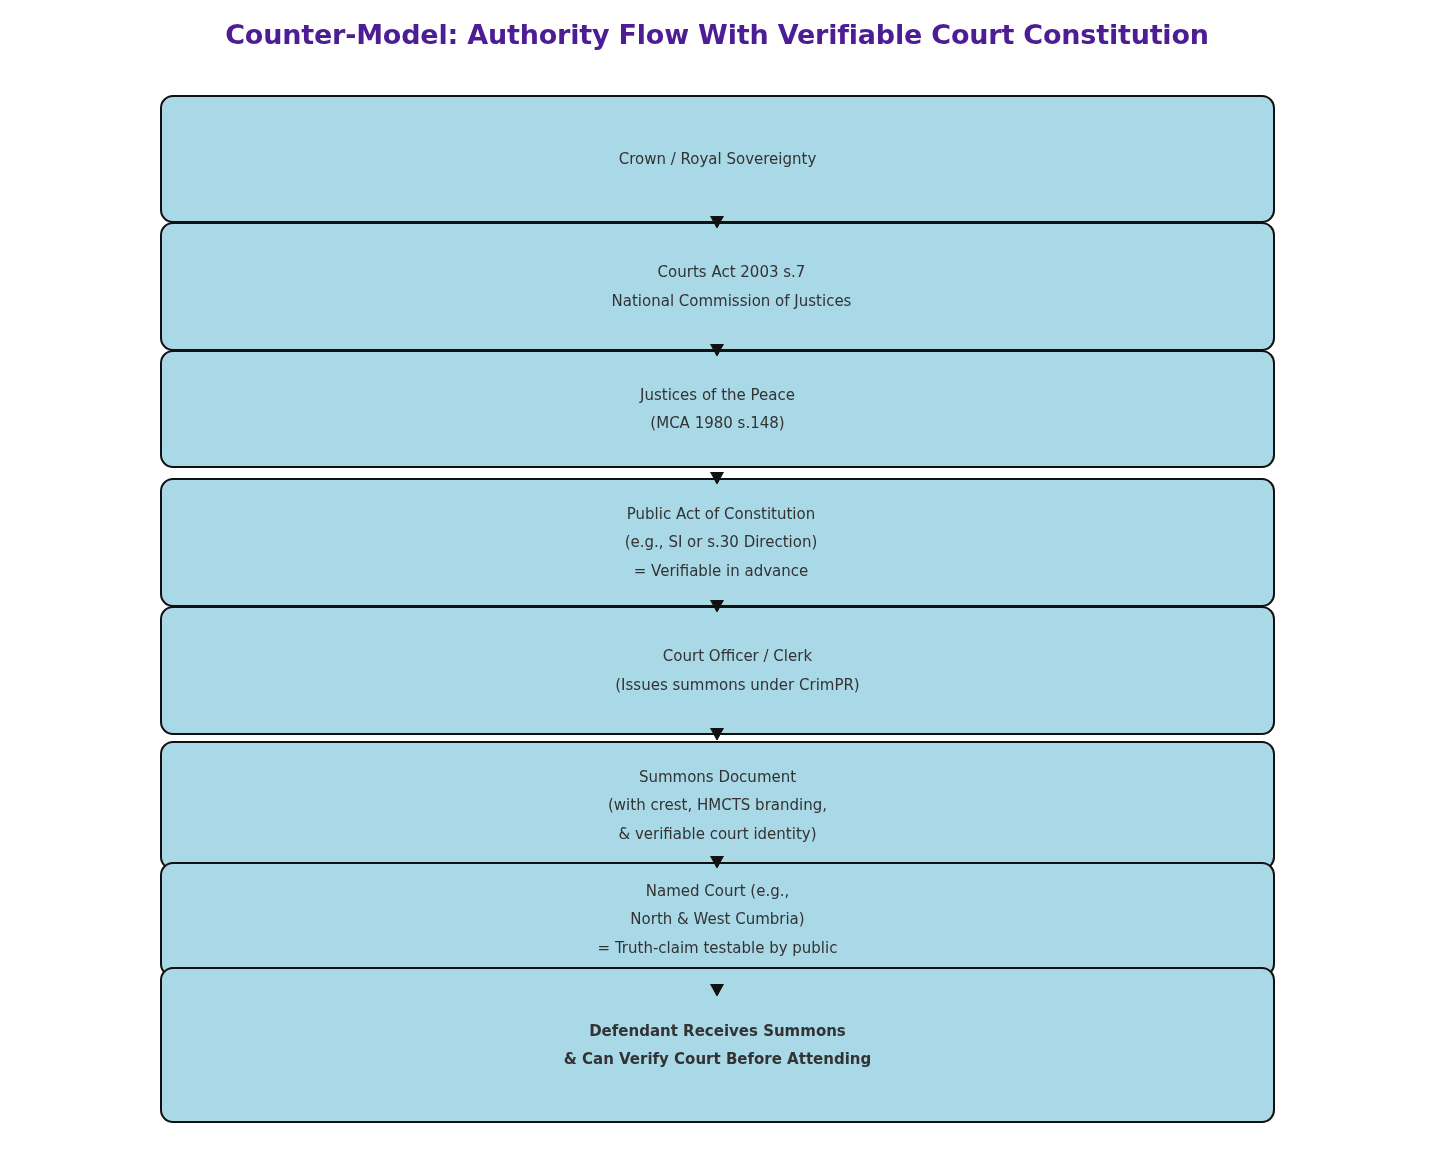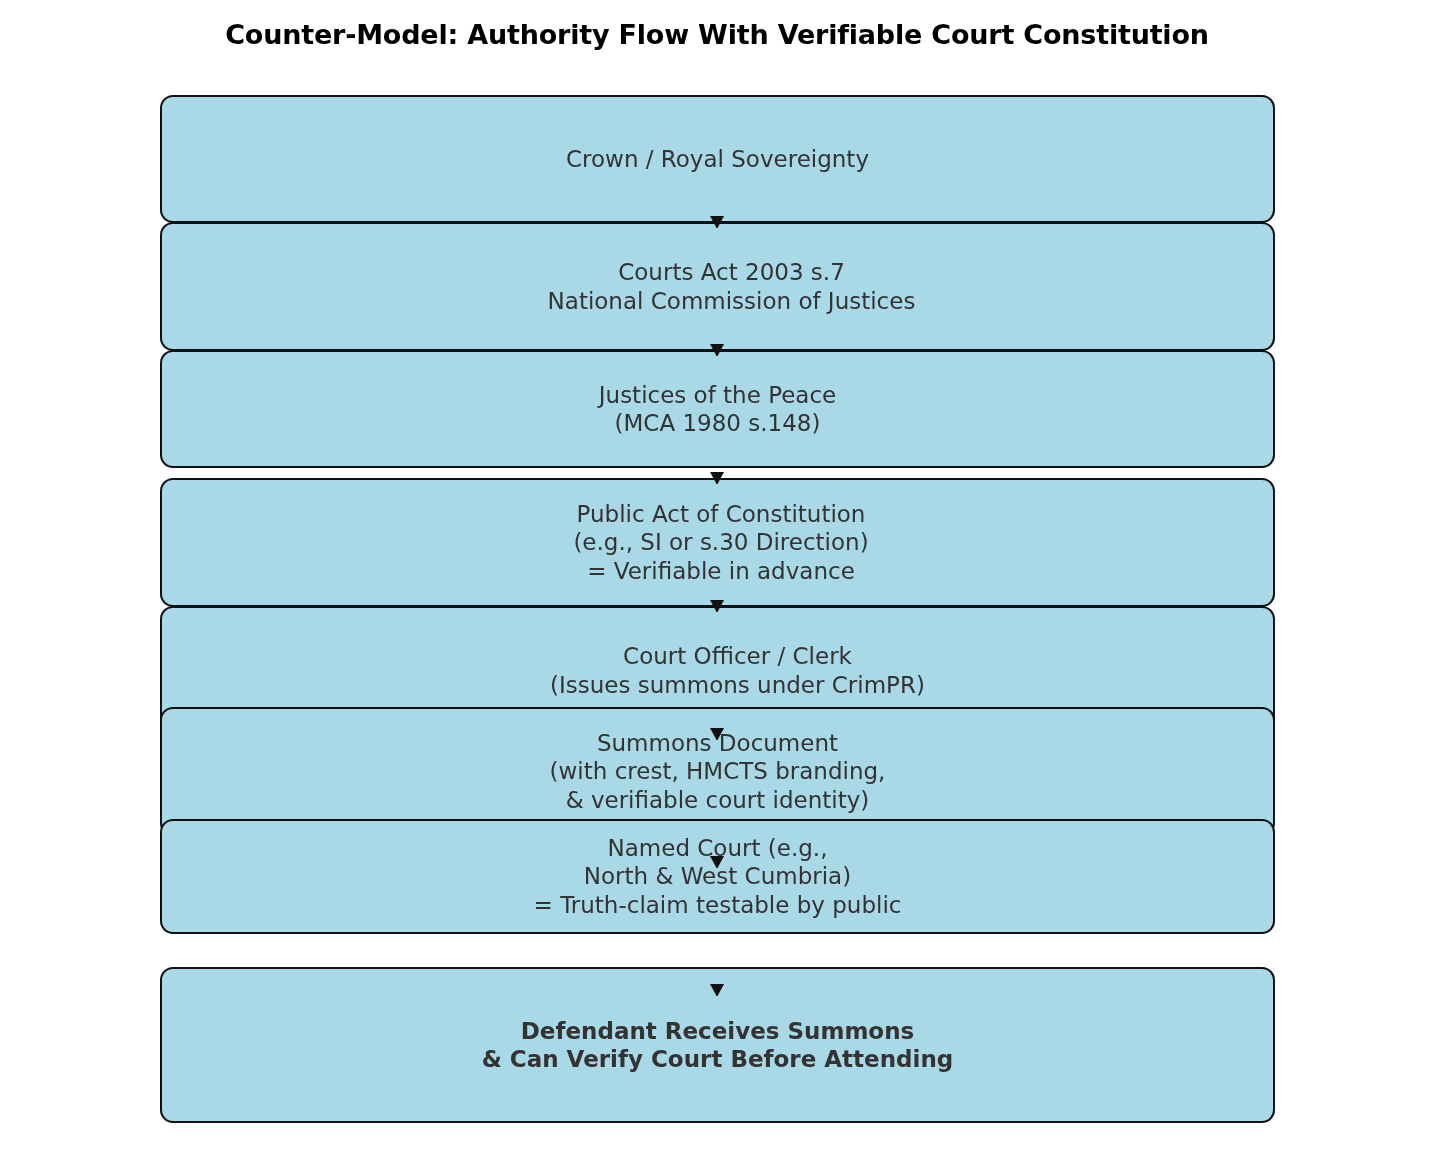--- a/index.html
+++ b/index.html
@@ -20,21 +20,21 @@
     background: #ffffff;
   }
   .chart-title {
     position: absolute;
     left: 100px;
     top: 16px;
     width: 1234px;
     text-align: center;
     font-size: 27px;
     font-weight: bold;
-    color: #000000;
+    color: #4c1d95;
     letter-spacing: -0.2px;
     line-height: 38px;
     white-space: nowrap;
   }
   .flow {
     position: absolute;
     left: 160px;
     top: 95px;
     width: 1115px;
   }
@@ -44,21 +44,21 @@
     width: 1115px;
     box-sizing: border-box;
     background: #a9d8e6;
     border: 2.4px solid #111111;
     border-radius: 13px;
     display: flex;
     align-items: center;
     justify-content: center;
   }
   .node-label {
-    font-size: 23px;
+    font-size: 15px;
     line-height: 28.5px;
     color: #333333;
     text-align: center;
     white-space: pre-line;
     padding: 0 20px;
   }
   .arrow {
     position: absolute;
     width: 18px;
     height: 14px;
@@ -125,33 +125,33 @@
       <div class="node-label">Court Officer / Clerk
 (Issues summons under CrimPR)</div>
     </div>
 
     <div class="arrow" style="top:632px;">
       <svg width="18" height="16" viewBox="0 0 18 16">
           <path d="M2.5 1 L9 13 L15.5 1" fill="#111111" stroke="#111111" stroke-width="1"></path>
         </svg>
     </div>
 
-    <div class="node" style="top:612px; height:129px;">
+    <div class="node" style="top:646px; height:129px;">
       <div class="node-label">Summons Document
 (with crest, HMCTS branding,
 &amp; verifiable court identity)</div>
     </div>
 
     <div class="arrow" style="top:760px;">
       <svg width="18" height="16" viewBox="0 0 18 16">
           <path d="M2.5 1 L9 13 L15.5 1" fill="#111111" stroke="#111111" stroke-width="1"></path>
         </svg>
     </div>
 
-    <div class="node" style="top:724px; height:115px;">
+    <div class="node" style="top:767px; height:115px;">
       <div class="node-label">Named Court (e.g.,
 North &amp; West Cumbria)
 = Truth-claim testable by public</div>
     </div>
 
     <div class="arrow" style="top:888px;">
       <svg width="18" height="16" viewBox="0 0 18 16">
           <path d="M2.5 1 L9 13 L15.5 1" fill="#111111" stroke="#111111" stroke-width="1"></path>
         </svg>
     </div>

